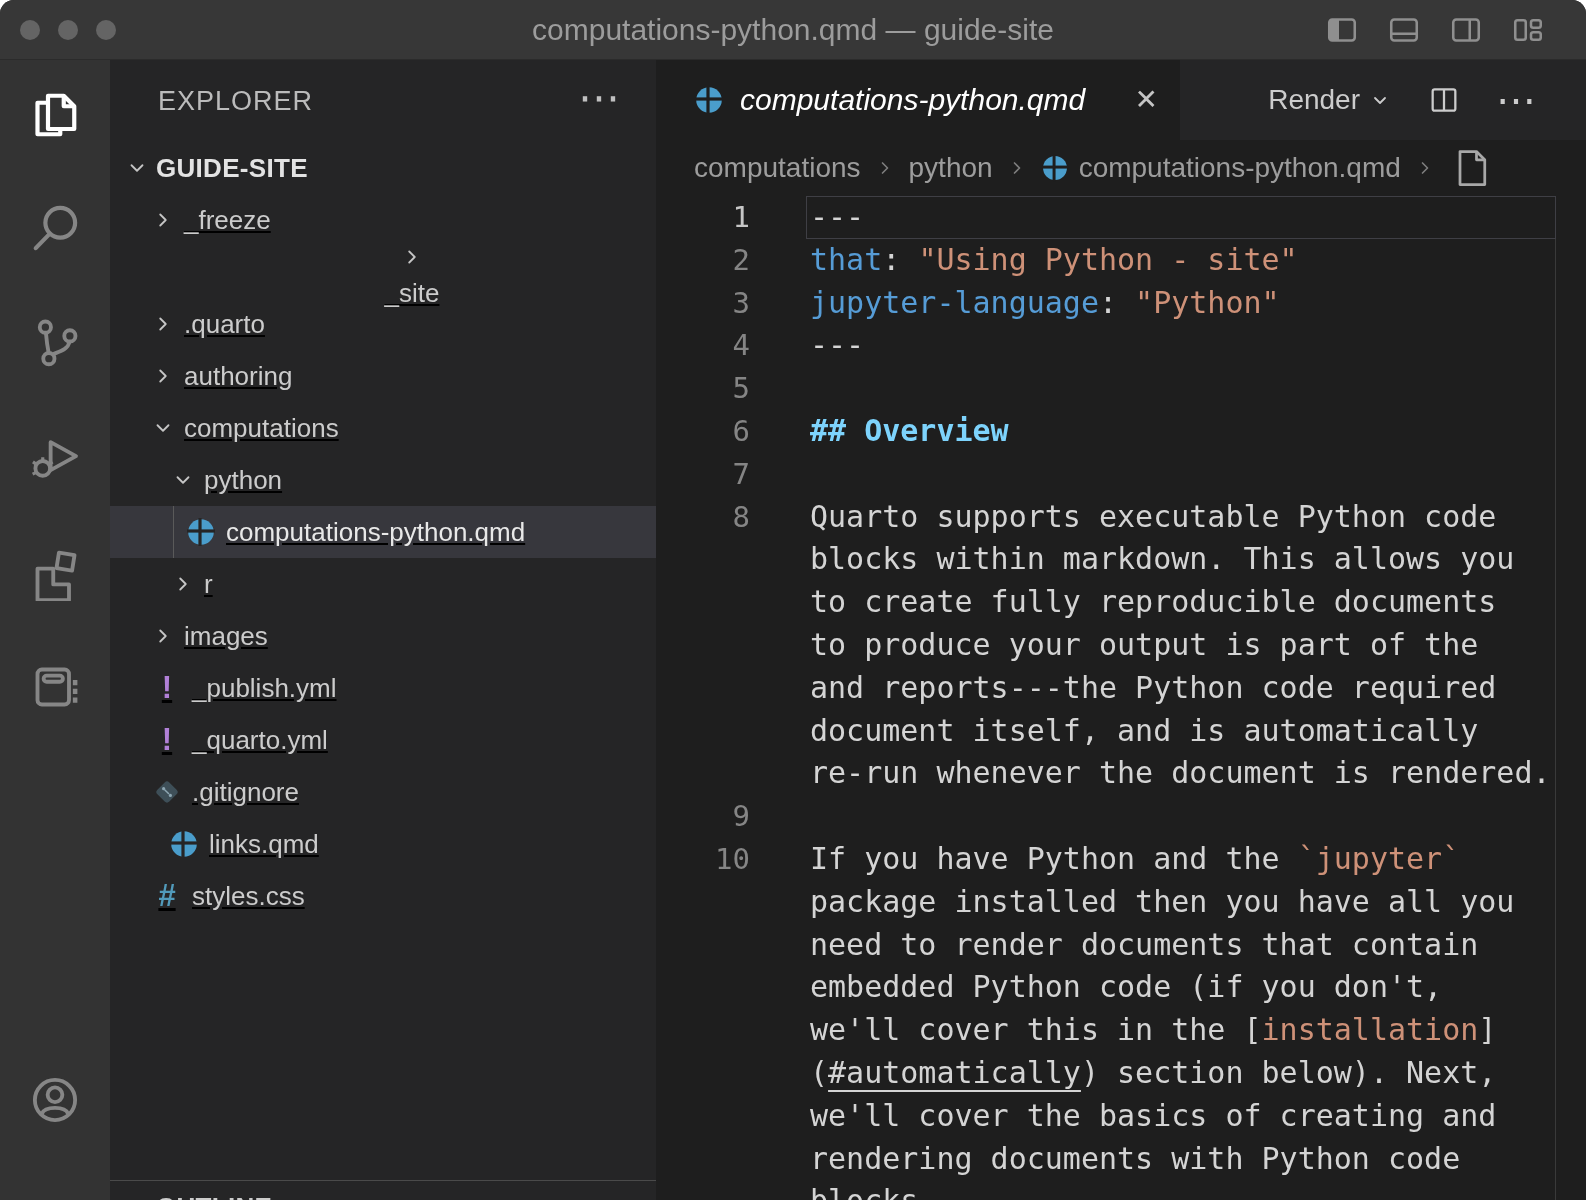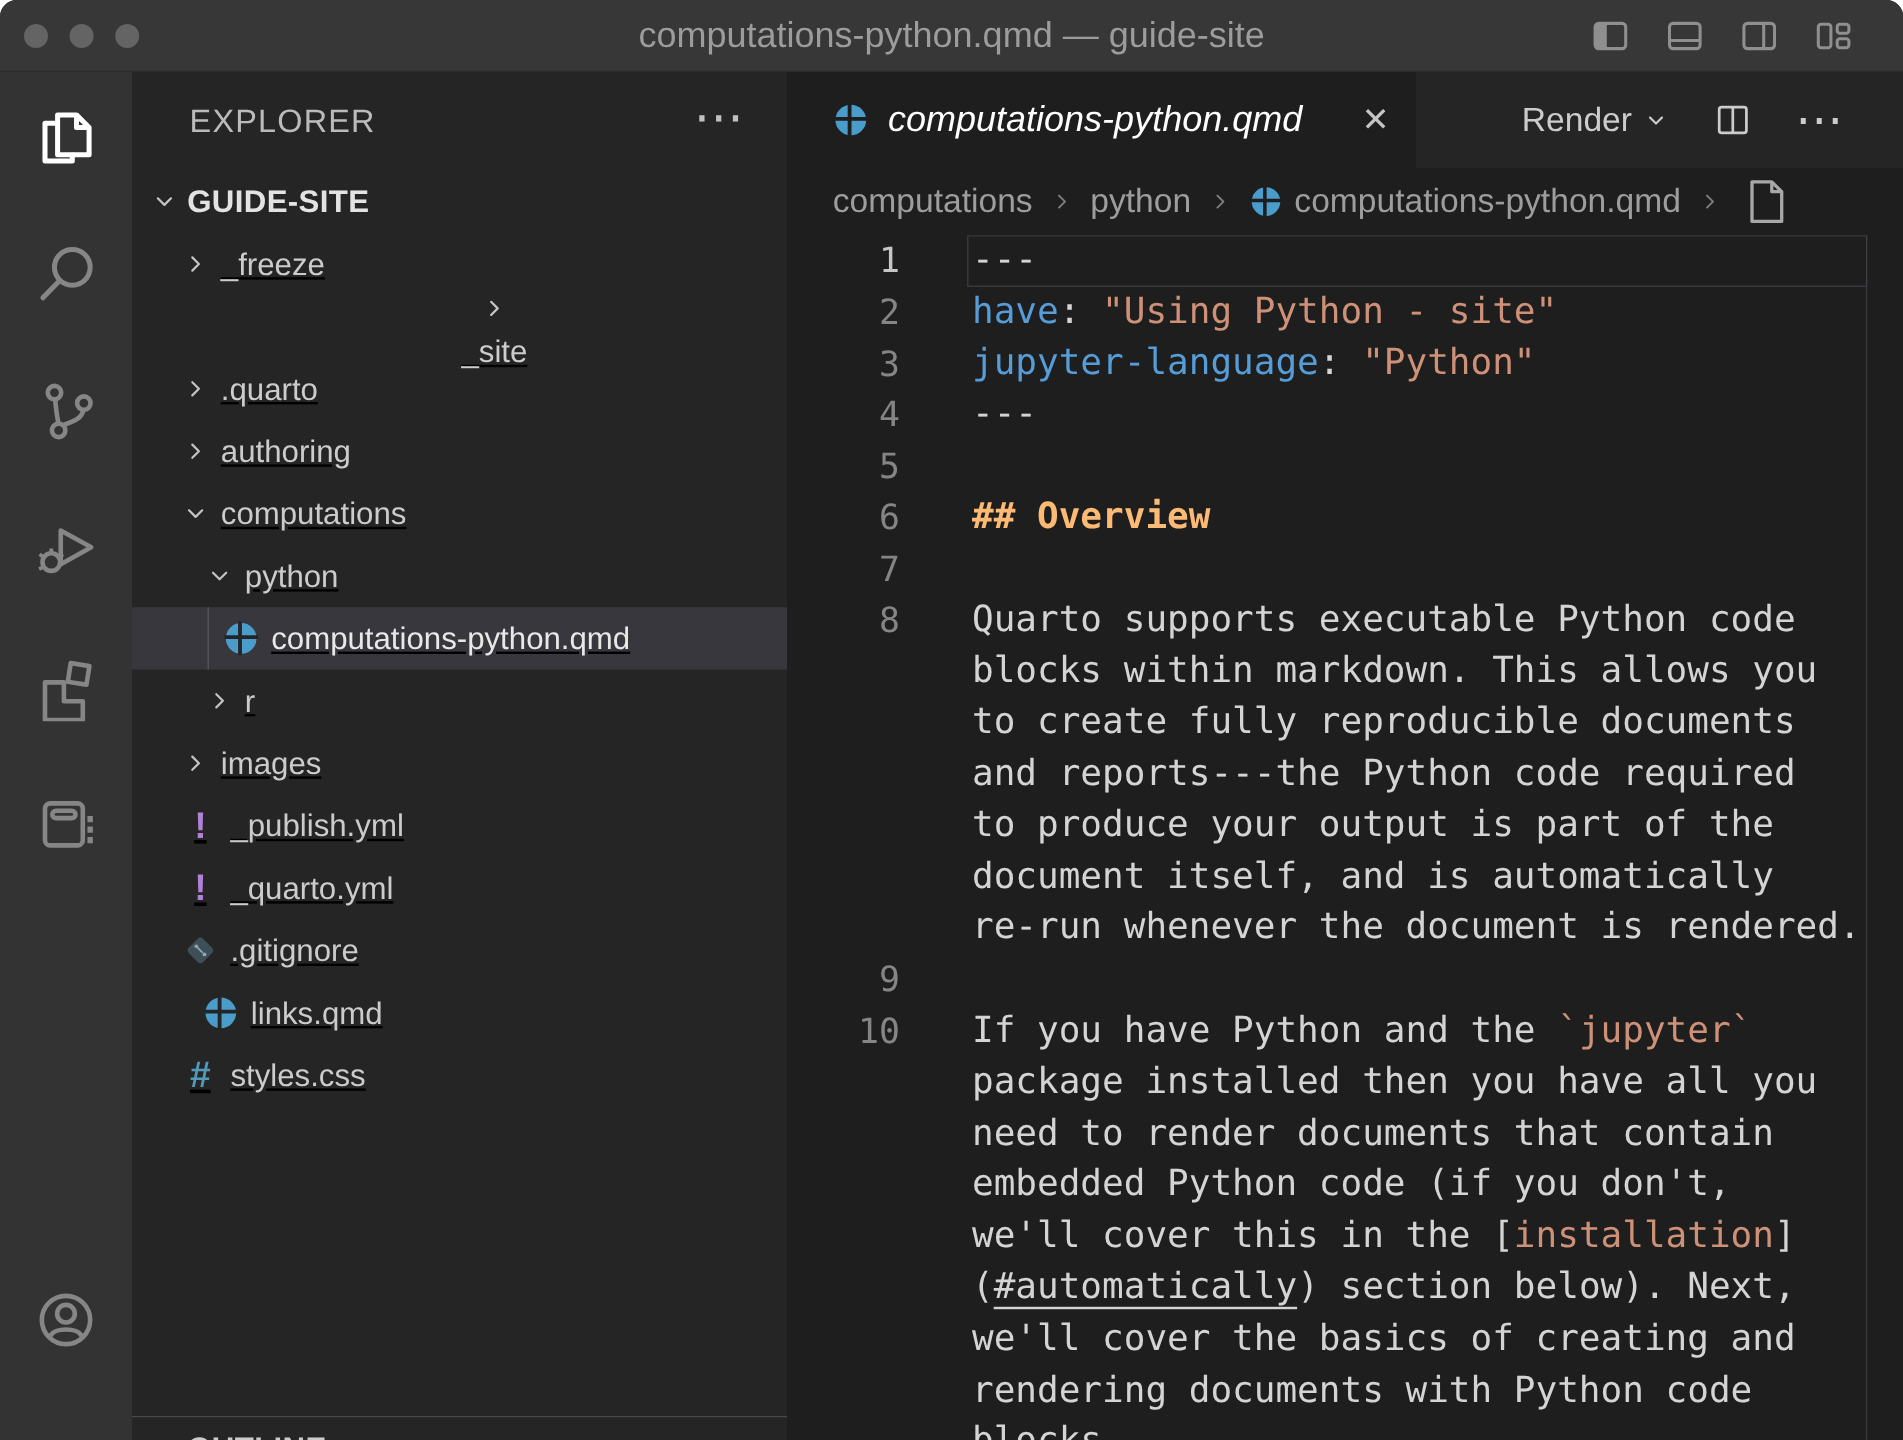--- a/index.html
+++ b/index.html
@@ -67,21 +67,21 @@
   .ruler{position:absolute;left:899px;top:0;bottom:0;width:1px;background:#3a3a3a;}
   .curline{position:absolute;left:150px;top:0;width:748px;height:41px;border:1px solid #3f3f45;}
   .coderows{position:absolute;left:0;top:0;right:0;}
   .crow{height:42.8px;line-height:42.8px;display:flex;align-items:center;}
   .ln{width:94px;flex:none;text-align:right;font-size:29px;color:#858585;}
   .ln.cur{color:#c6c6c6;}
   .lc{padding-left:60px;white-space:pre;font-size:30px;color:#d4d4d4;}
   .sg-plain{color:#d4d4d4;}
   .sg-key{color:#569CD6;}
   .sg-string{color:#CE9178;}
-  .sg-heading{color:#fdba74;font-weight:700;}
+  .sg-heading{color:#7dd3fc;font-weight:700;}
   .sg-link{color:#d4d4d4;text-decoration:underline;text-decoration-thickness:2px;text-underline-offset:7px;}
 </style>
 </head>
 <body>
 
 <div class="window">
 
   <div class="titlebar">
     <div class="lights">
       <span class="light"></span>
@@ -370,21 +370,21 @@
       <div class="codearea">
         <div class="ruler"></div>
         <div class="curline"></div>
         <div class="coderows">
             <div class="crow">
               <span class="ln cur">1</span>
               <span class="lc"><span class="sg-plain">---</span></span>
             </div>
             <div class="crow">
               <span class="ln">2</span>
-              <span class="lc"><span class="sg-key">have</span><span class="sg-plain">: </span><span class="sg-string">"Using Python - site"</span></span>
+              <span class="lc"><span class="sg-key">that</span><span class="sg-plain">: </span><span class="sg-string">"Using Python - site"</span></span>
             </div>
             <div class="crow">
               <span class="ln">3</span>
               <span class="lc"><span class="sg-key">jupyter-language</span><span class="sg-plain">: </span><span class="sg-string">"Python"</span></span>
             </div>
             <div class="crow">
               <span class="ln">4</span>
               <span class="lc"><span class="sg-plain">---</span></span>
             </div>
             <div class="crow">
@@ -406,25 +406,25 @@
             <div class="crow">
               <span class="ln"></span>
               <span class="lc"><span class="sg-plain">blocks within markdown. This allows you</span></span>
             </div>
             <div class="crow">
               <span class="ln"></span>
               <span class="lc"><span class="sg-plain">to create fully reproducible documents</span></span>
             </div>
             <div class="crow">
               <span class="ln"></span>
+              <span class="lc"><span class="sg-plain">to produce your output is part of the</span></span>
+            </div>
+            <div class="crow">
+              <span class="ln"></span>
               <span class="lc"><span class="sg-plain">and reports---the Python code required</span></span>
-            </div>
-            <div class="crow">
-              <span class="ln"></span>
-              <span class="lc"><span class="sg-plain">to produce your output is part of the</span></span>
             </div>
             <div class="crow">
               <span class="ln"></span>
               <span class="lc"><span class="sg-plain">document itself, and is automatically</span></span>
             </div>
             <div class="crow">
               <span class="ln"></span>
               <span class="lc"><span class="sg-plain">re-run whenever the document is rendered.</span></span>
             </div>
             <div class="crow">

